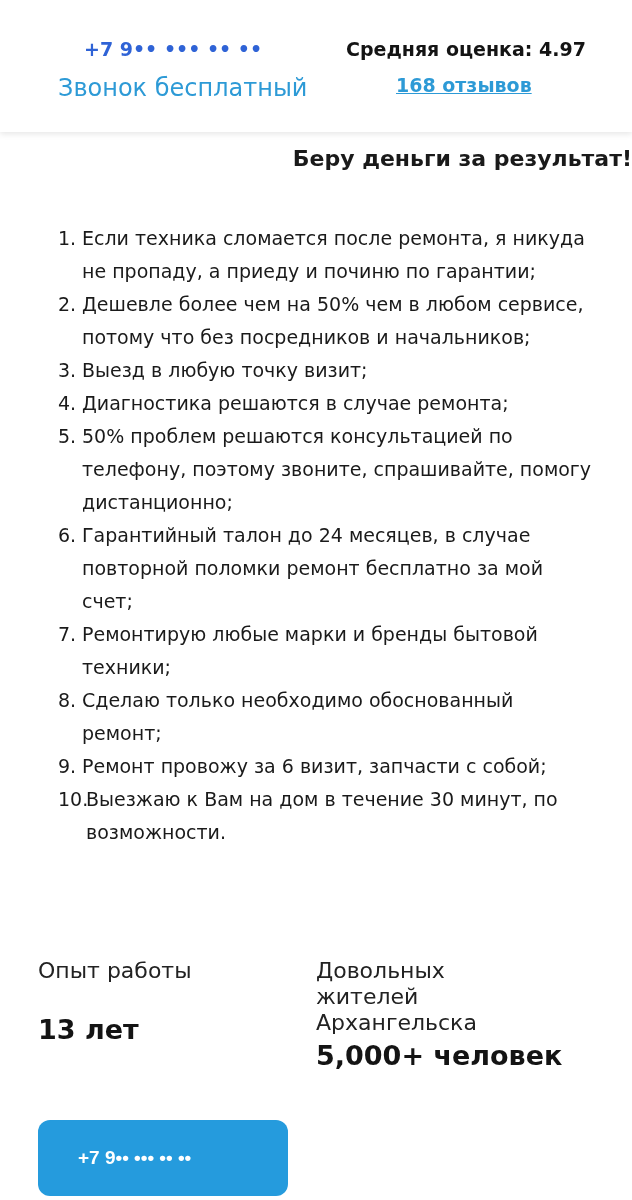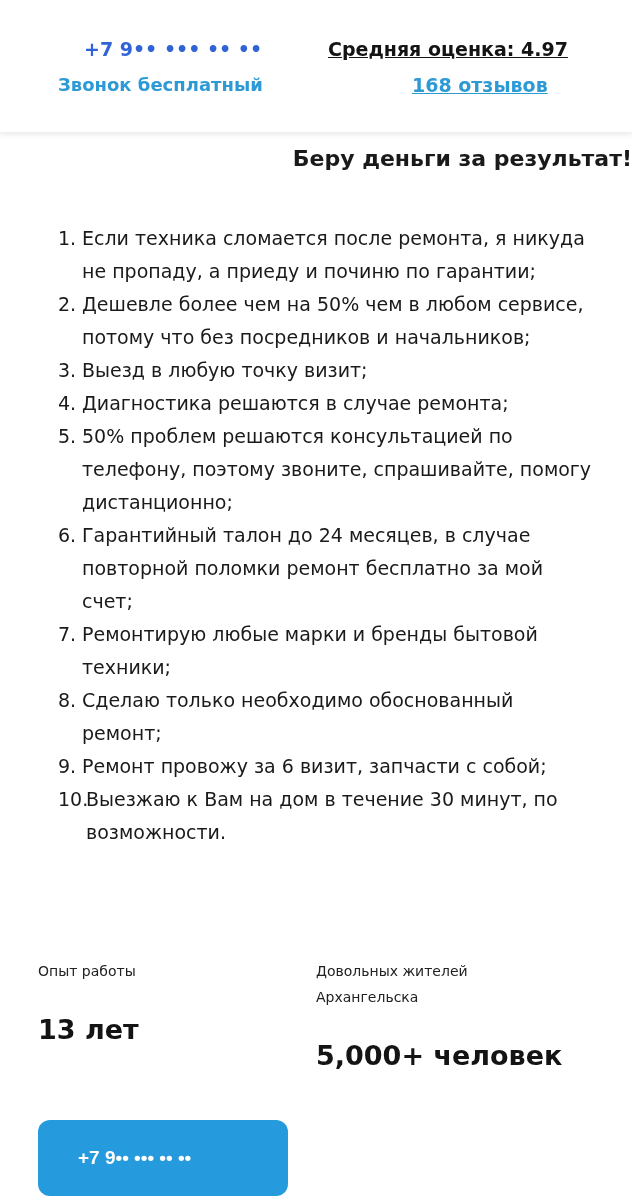--- a/index.html
+++ b/index.html
@@ -1,38 +1,38 @@
 <!DOCTYPE html>
 <html><head>
 <meta charset="utf-8">
 <style>
   html, body { margin: 0; padding: 0; background: #ffffff; }
   body { width: 632px; height: 1200px; overflow: hidden; font-family: "DejaVu Sans", sans-serif; color: #1a1a1a; position: relative; }
   .header { height: 132px; background: #fff; box-shadow: 0 2px 6px rgba(0,0,0,0.10); display: flex; position: relative; }
   .header .col { position: absolute; text-align: center; }
   .phone { font-size: 19px; font-weight: bold; color: #2f63d6; }
-  .free-call { font-size: 18px; font-weight: bold; color: #2d9ad6; }
+  .free-call { font-size: 24px; font-weight: normal; color: #2d9ad6; }
   .rating { font-size: 19px; font-weight: bold; color: #141414; }
   .reviews { font-size: 19px; font-weight: bold; color: #2d9ad6; text-decoration: underline; }
   h1 { position: absolute; top: 146px; left: 0; width: 632px; text-align: right; font-size: 22px; font-weight: bold; margin: 0; color: #1a1a1a; }
   ol { position: absolute; top: 222px; left: 58px; width: 540px; margin: 0; padding: 0; list-style: none; font-size: 19px; line-height: 33px; color: #1a1a1a; }
   ol li { position: relative; padding-left: 24px; }
   ol li .num { position: absolute; left: 0; top: 0; }
-  .stat-label { position: absolute; font-size: 14px; line-height: 26px; color: #222; }
+  .stat-label { position: absolute; font-size: 22px; line-height: 26px; color: #222; }
   .stat-value { position: absolute; font-size: 27px; font-weight: bold; color: #141414; }
   .cta { position: absolute; left: 38px; top: 1120px; width: 250px; height: 76px; background: #259bdd; border-radius: 12px; color: #fff; font-size: 19px; font-weight: bold; display: flex; align-items: center; padding-left: 40px; box-sizing: border-box; border: none; }
 </style>
 </head>
 <body>
 
 <div class="header">
   <a class="col phone" style="left:84px; top:38px;">+7 9•• ••• •• ••</a>
   <div class="col free-call" style="left:58px; top:74px;">Звонок бесплатный</div>
-  <div class="col rating" style="left:328px; top:38px;text-decoration:underline;">Средняя оценка: 4.97</div>
-  <a class="col reviews" style="left:412px; top:74px;">168 отзывов</a>
+  <div class="col rating" style="left:346px; top:38px;">Средняя оценка: 4.97</div>
+  <a class="col reviews" style="left:396px; top:74px;">168 отзывов</a>
 </div>
 
 <h1>Беру деньги за результат!</h1>
 
 <ol>
   <li><span class="num">1.</span><span>Если техника сломается после ремонта, я никуда не пропаду, а приеду и починю по гарантии;</span></li>
   <li><span class="num">2.</span><span>Дешевле более чем на 50% чем в любом сервисе, потому что без посредников и начальников;</span></li>
   <li><span class="num">3.</span><span>Выезд в любую точку визит;</span></li>
   <li><span class="num">4.</span><span>Диагностика решаются в случае ремонта;</span></li>
   <li><span class="num">5.</span><span>50% проблем решаются консультацией по телефону, поэтому звоните, спрашивайте, помогу дистанционно;</span></li>

